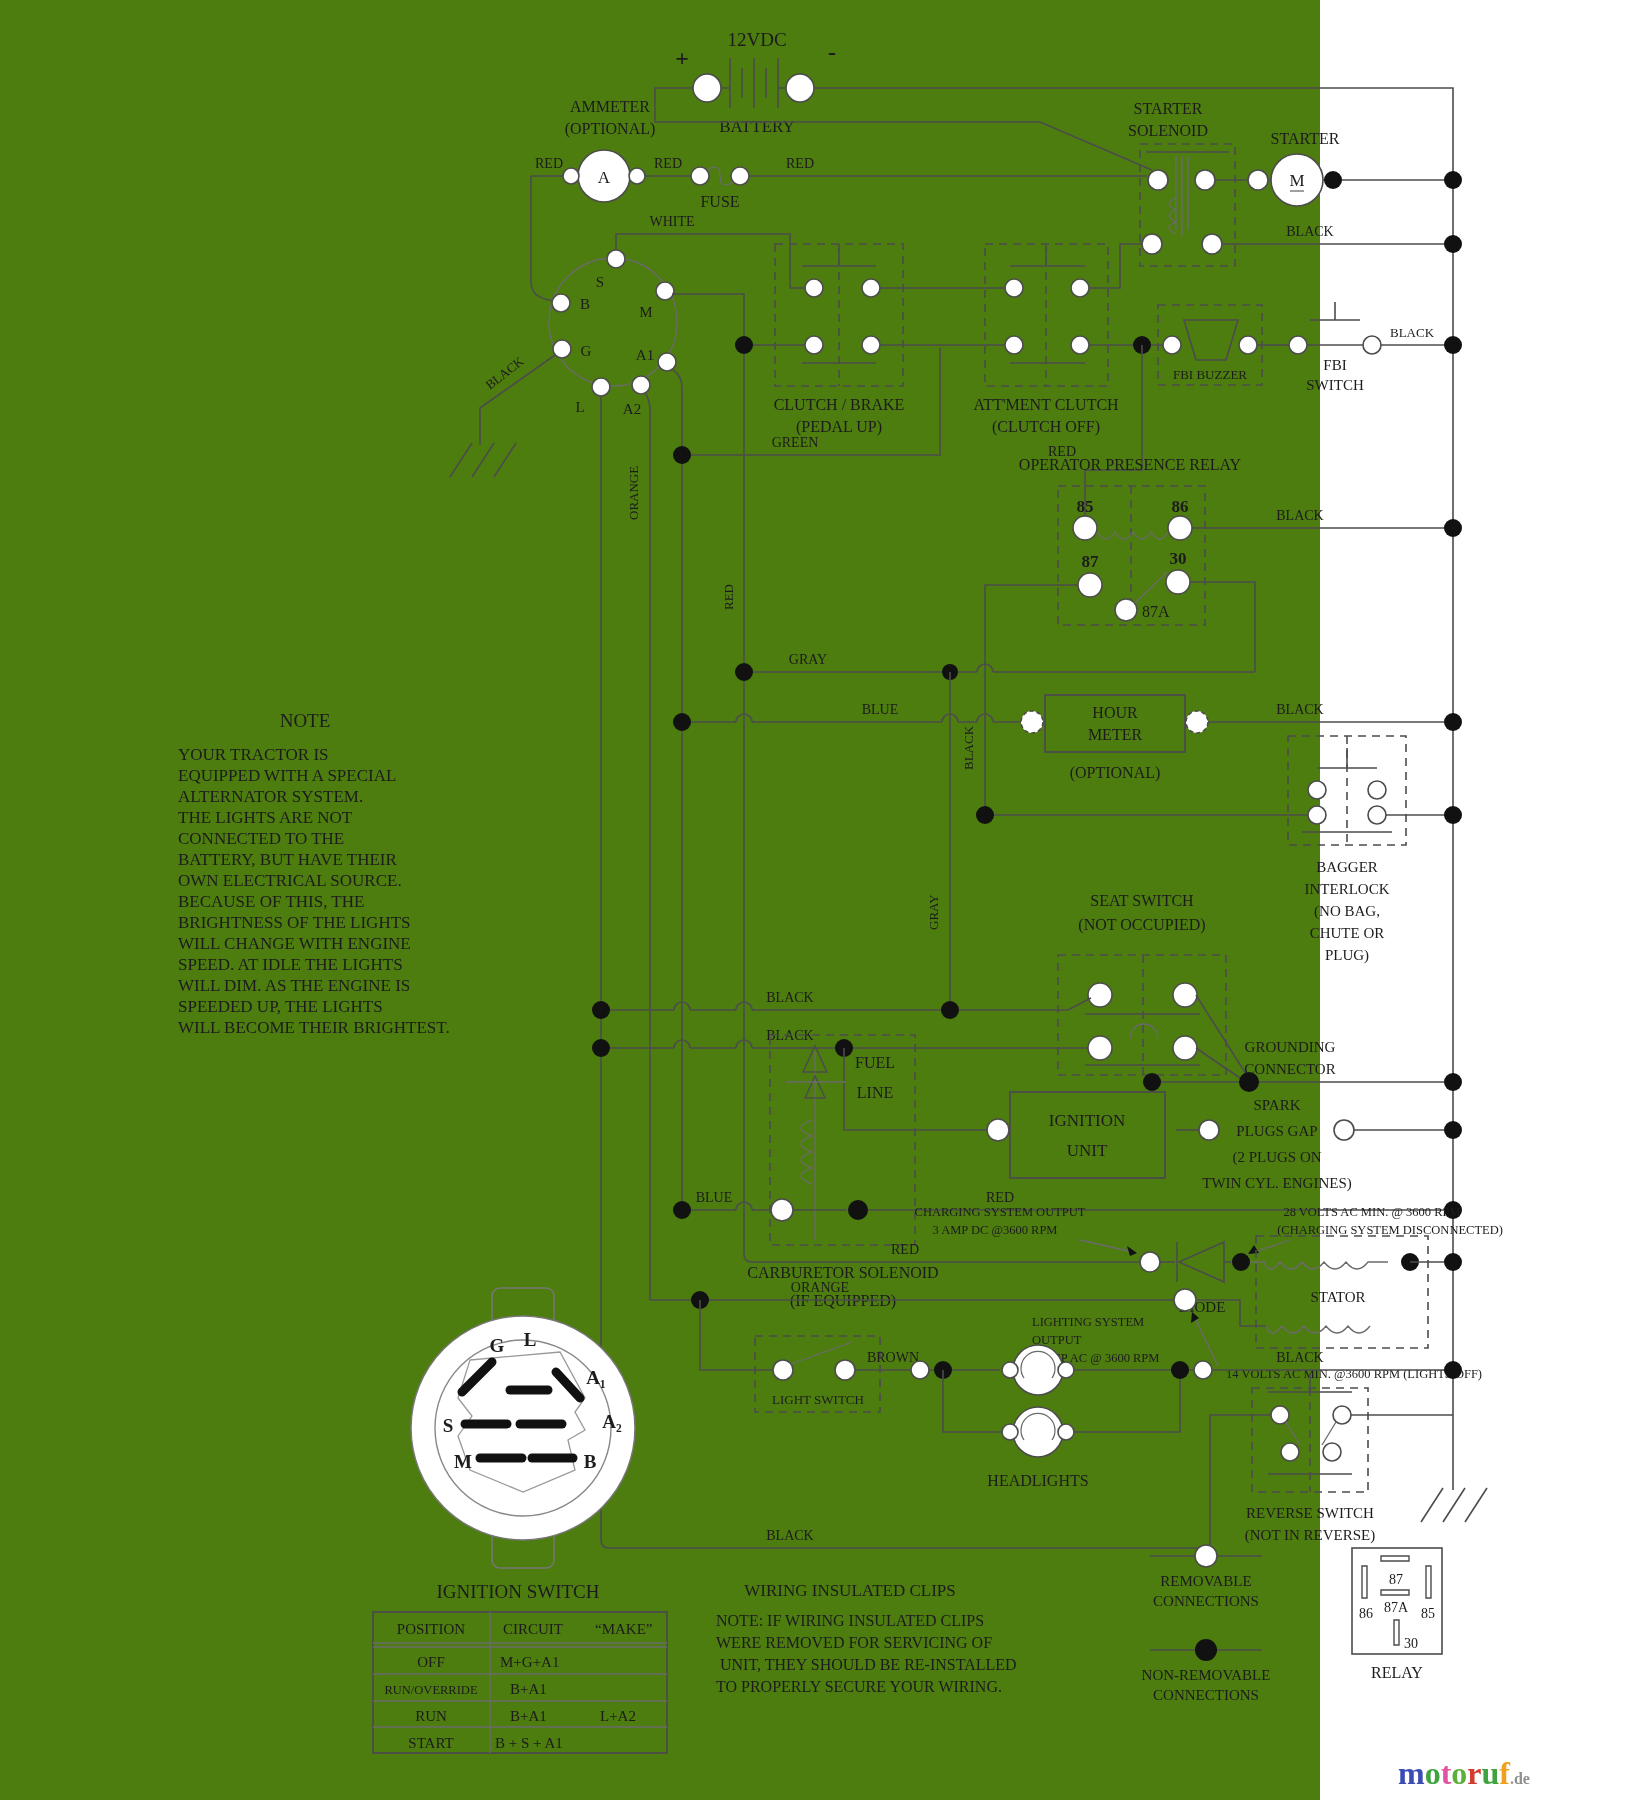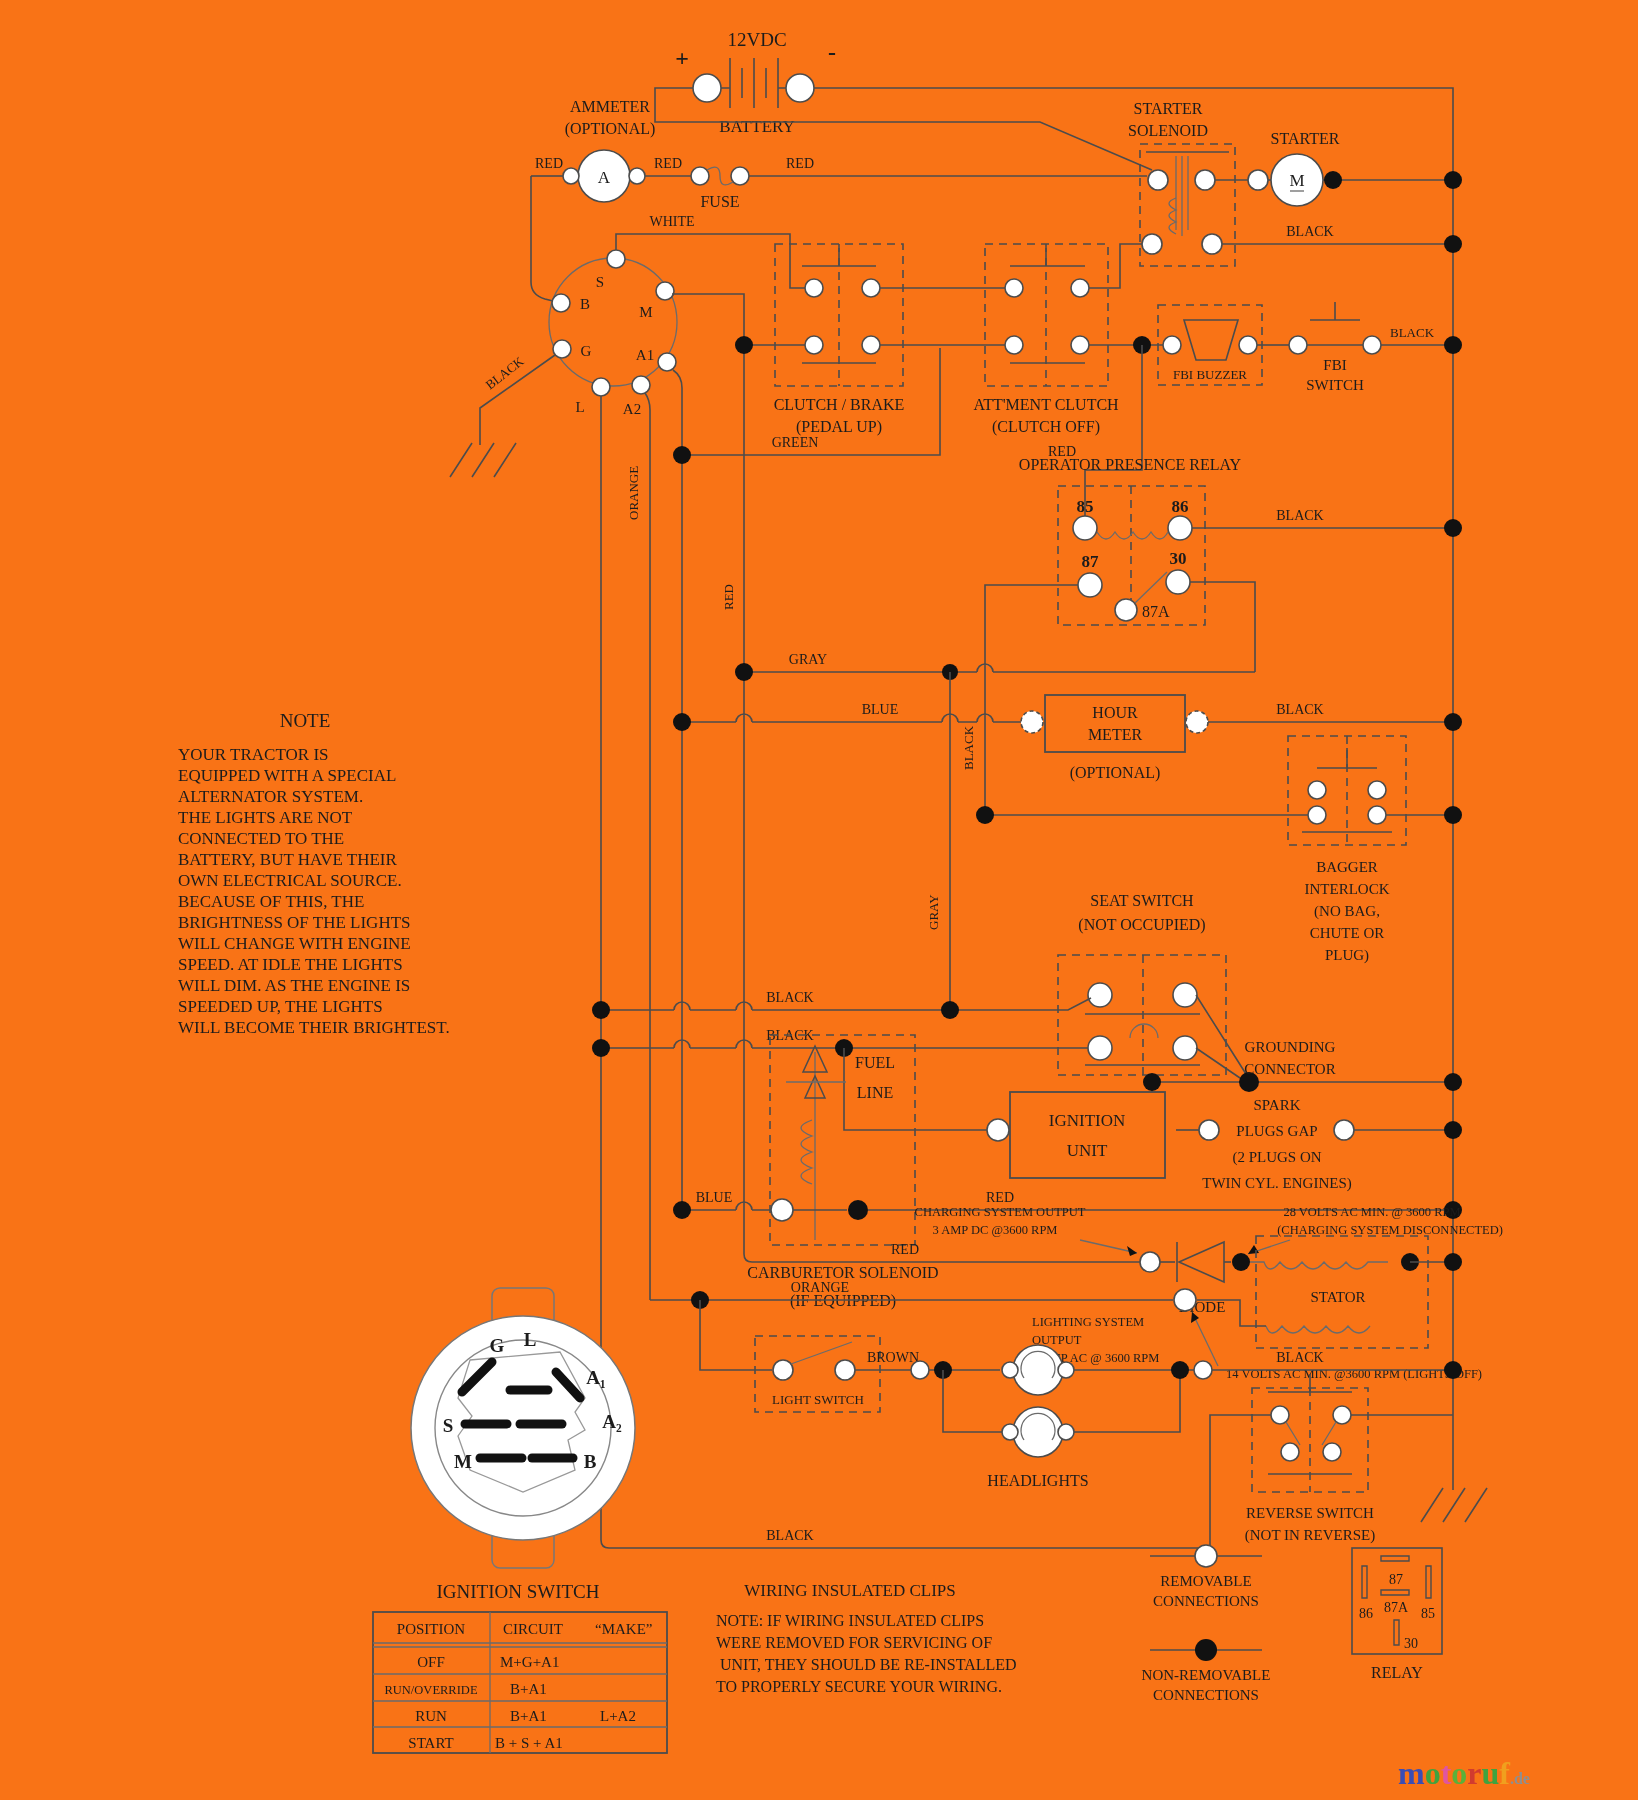--- a/index.html
+++ b/index.html
@@ -1,16 +1,16 @@
 <!DOCTYPE html>
 <html><head>
 <meta charset="utf-8">
 <style>
   html,body{margin:0;padding:0;background:#fff;}
-  .stage{position:relative;width:1638px;height:1800px;background:#f97316;
+  .stage{position:relative;width:1320px;height:1800px;background:#4d7c0f;
          font-family:"Liberation Serif","DejaVu Serif",serif;}
   svg{display:block;}
   svg text{fill:#1c1c1c;font-family:"Liberation Serif","DejaVu Serif",serif;}
   .t17{font-size:17px;} .t16{font-size:16px;} .t15{font-size:15px;}
   .t14{font-size:14px;} .t13{font-size:13px;} .t12{font-size:12.5px;}
   .t19{font-size:19px;} .t24{font-size:24px;font-weight:bold;}
   .mid{text-anchor:middle;} .st{text-anchor:start;}
   .bold{font-weight:bold;}
   .wire{stroke:#4c4c4c;stroke-width:1.6;fill:none;}
   .wirethin{stroke:#6b6b6b;stroke-width:1.3;fill:none;}

